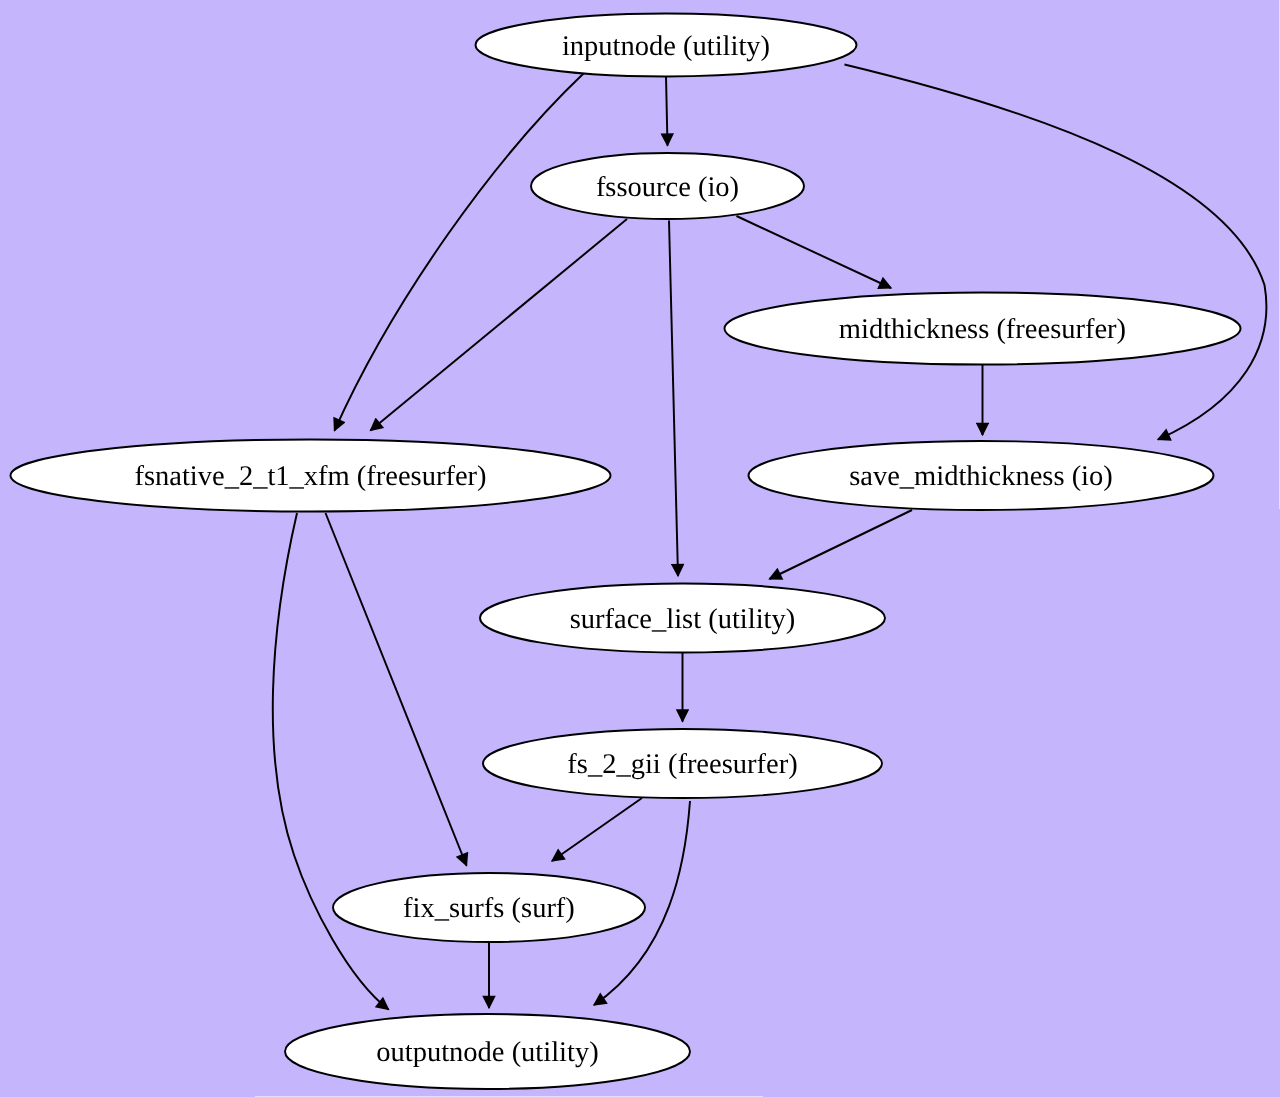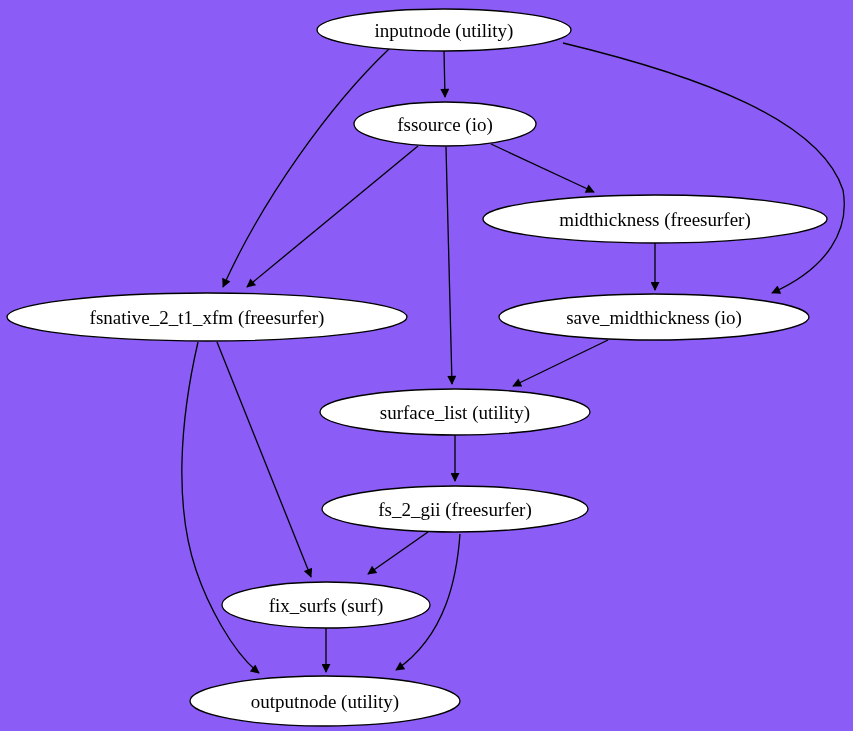--- a/index.html
+++ b/index.html
@@ -3,21 +3,21 @@
 <meta charset="utf-8">
 <style>
   html, body {
     margin: 0;
     padding: 0;
     background: #ffffff;
   }
   .canvas-wrap {
     width: 853px;
     height: 731px;
-    background: #8b5cf6;
+    background: #c4b5fd;
     position: relative;
   }
   svg text {
     font-family: "Liberation Serif", "DejaVu Serif", serif;
     font-size: 19px;
     text-anchor: middle;
   }
   .edge-path {
     fill: none;
   }

